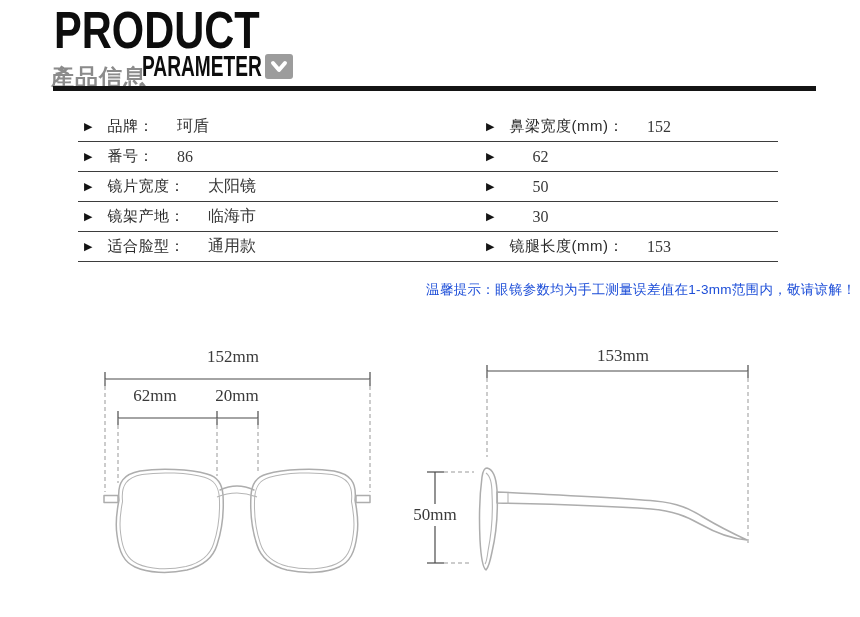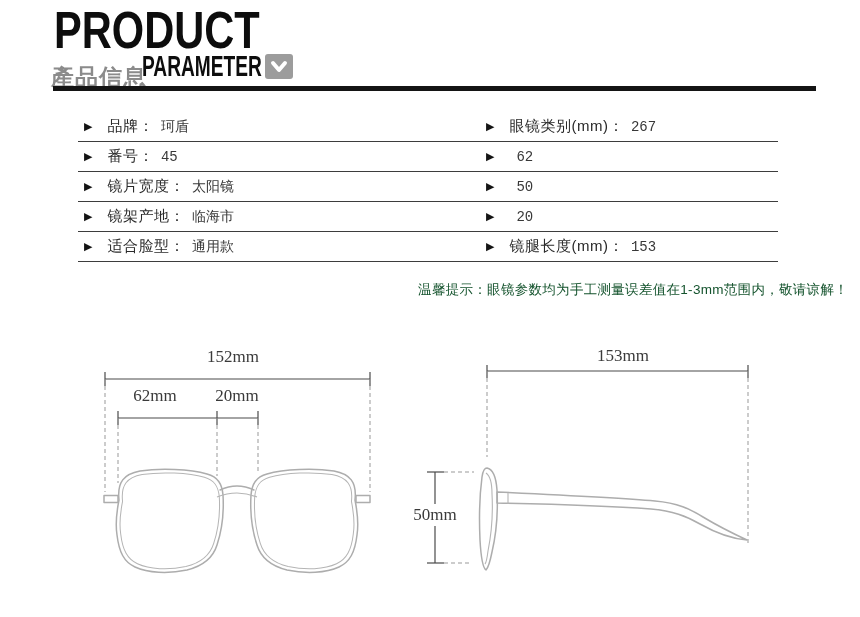--- a/index.html
+++ b/index.html
@@ -42,28 +42,28 @@
   }
   .cell { display:flex; align-items:center; min-width:0; }
   .cell.left  { width:404px; padding-left:6px; box-sizing:border-box; }
   .cell.right { flex:1; padding-left:4px; }
   .arrow {
     font-size:11px; color:#141414; margin-right:15px; line-height:1;
     flex:0 0 auto;
   }
   .p-label { font-size:15px; color:#2a2a2a; letter-spacing:0.5px; white-space:nowrap; }
   .p-value {
-    font-size:14px; color:#383838; margin-left:7px; white-space:nowrap;
-    font-family:Liberation Mono, monospace;
+    font-size:16px; color:#383838; margin-left:23px; white-space:nowrap;
+    font-family:Liberation Serif, serif;
   }
 
   
   .notice {
-    position:absolute; top:281px; right:60px;
-    font-size:13.5px; color:#14532d; letter-spacing:0.3px; white-space:nowrap;
+    position:absolute; top:281px; right:52px;
+    font-size:13.5px; color:#1d4ed8; letter-spacing:0.3px; white-space:nowrap;
   }
 
   
   .diagram { position:absolute; left:0; top:335px; }
   .dimtext {
     font-family:"Liberation Serif", "DejaVu Serif", serif;
     font-size:17px; fill:#3a3a3a;
   }
   .dimline  { stroke:#4a4a4a; stroke-width:1.2; fill:none; }
   .dashline { stroke:#999999; stroke-width:1;   fill:none; stroke-dasharray:4 3; }
@@ -88,30 +88,30 @@
   <div class="param-table">
 
     <div class="param-row">
       <div class="cell left">
         <span class="arrow">▶</span>
         <span class="p-label">品牌：</span>
         <span class="p-value">珂盾</span>
       </div>
       <div class="cell right">
         <span class="arrow">▶</span>
-        <span class="p-label">眼镜类别(mm)：</span>
-        <span class="p-value">267</span>
+        <span class="p-label">鼻梁宽度(mm)：</span>
+        <span class="p-value">152</span>
       </div>
     </div>
 
     <div class="param-row">
       <div class="cell left">
         <span class="arrow">▶</span>
         <span class="p-label">番号：</span>
-        <span class="p-value">45</span>
+        <span class="p-value">86</span>
       </div>
       <div class="cell right">
         <span class="arrow">▶</span>
         <span class="p-value">62</span>
       </div>
     </div>
 
     <div class="param-row">
       <div class="cell left">
         <span class="arrow">▶</span>
@@ -125,21 +125,21 @@
     </div>
 
     <div class="param-row">
       <div class="cell left">
         <span class="arrow">▶</span>
         <span class="p-label">镜架产地：</span>
         <span class="p-value">临海市</span>
       </div>
       <div class="cell right">
         <span class="arrow">▶</span>
-        <span class="p-value">20</span>
+        <span class="p-value">30</span>
       </div>
     </div>
 
     <div class="param-row">
       <div class="cell left">
         <span class="arrow">▶</span>
         <span class="p-label">适合脸型：</span>
         <span class="p-value">通用款</span>
       </div>
       <div class="cell right">

